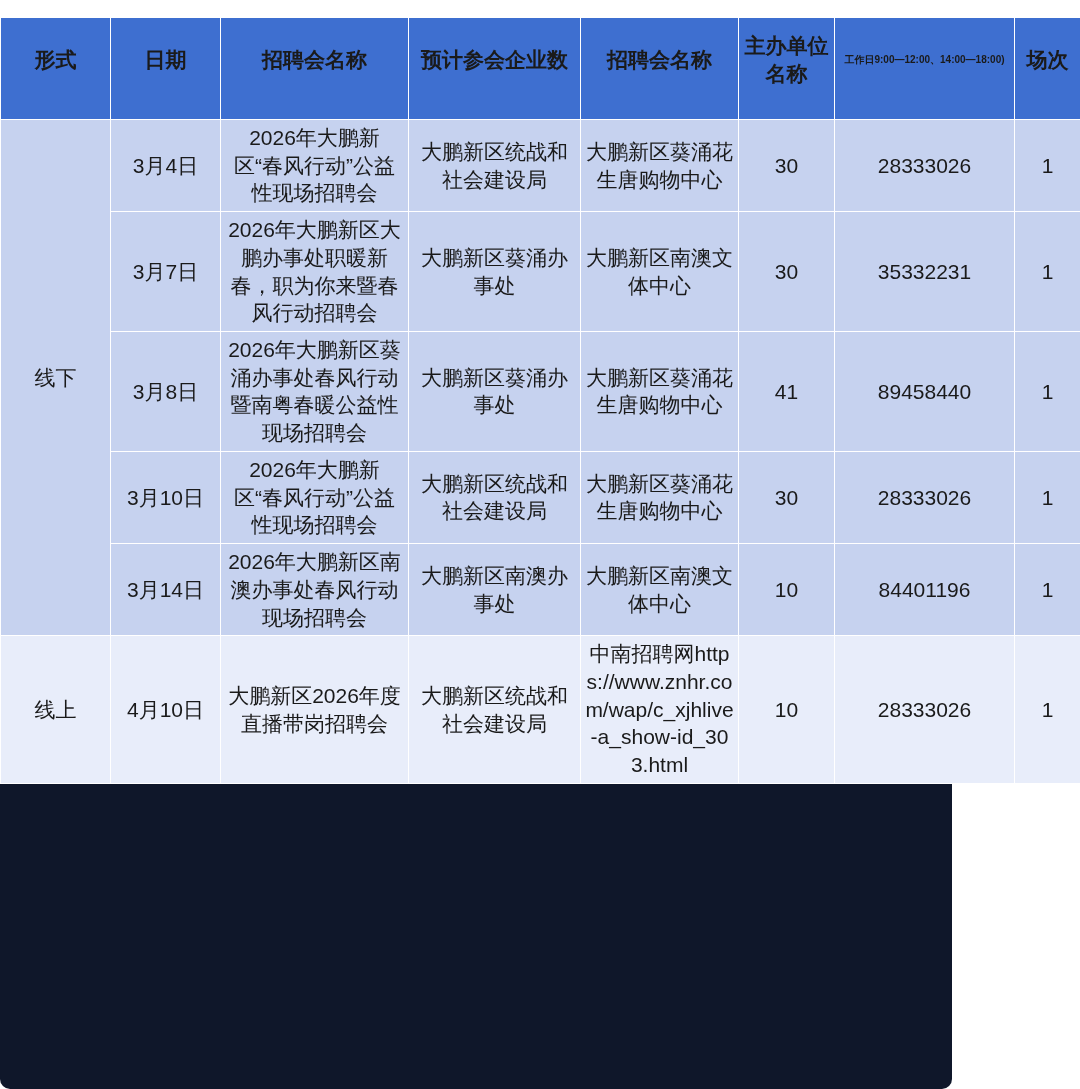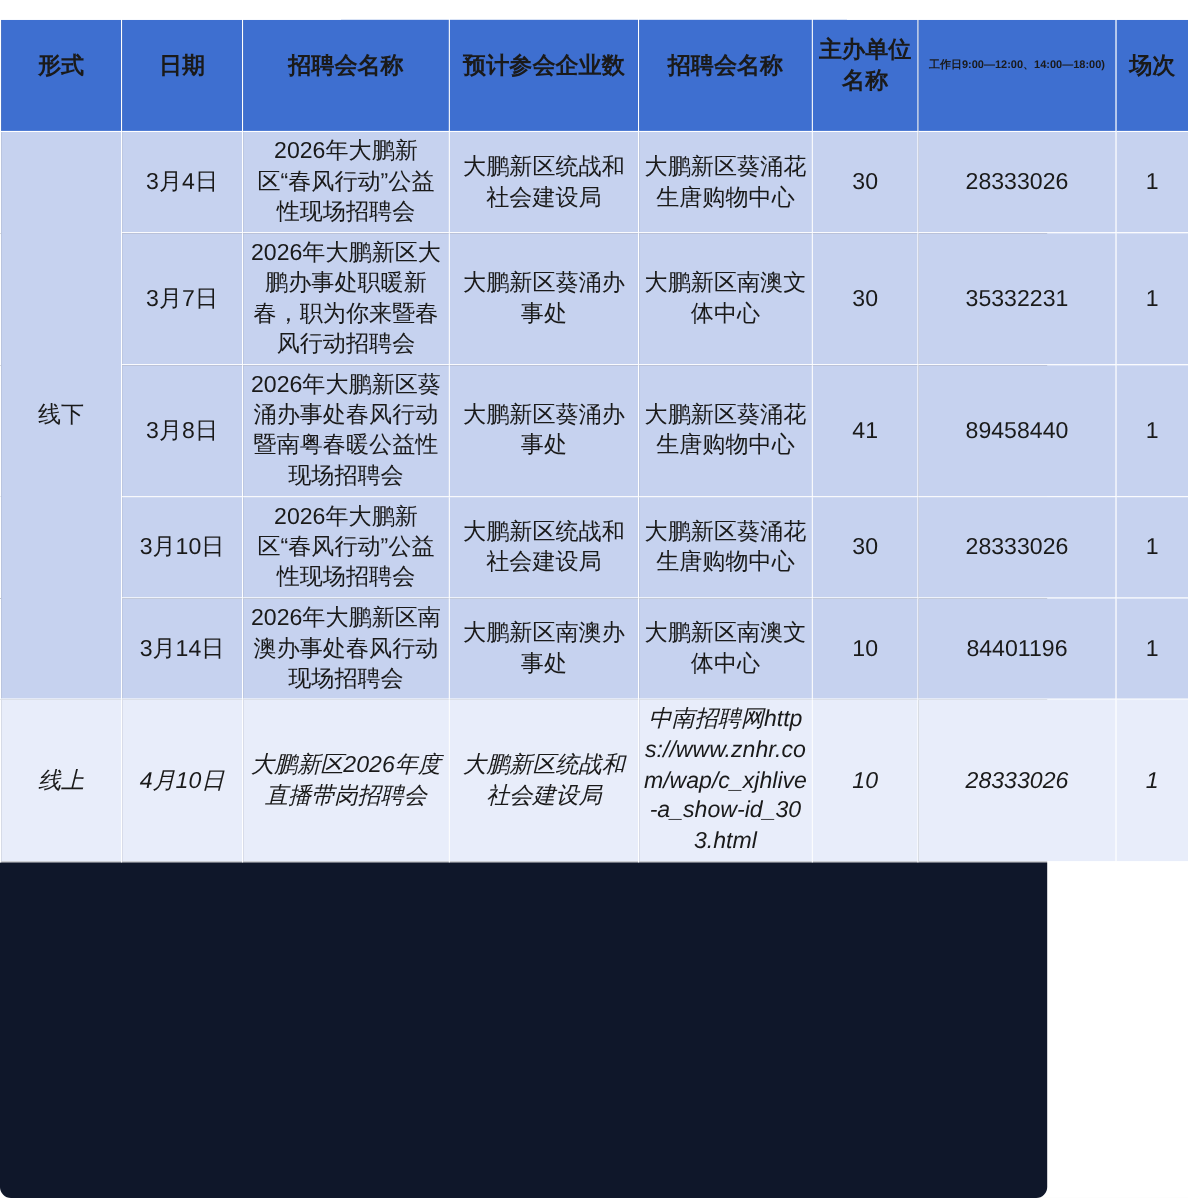--- a/index.html
+++ b/index.html
@@ -63,21 +63,20 @@
   thead th.small {
     font-size: 10px;
     font-weight: bold;
     line-height: 1.35;
   }
   tbody td {
     background: #c6d2ef;
   }
   tbody tr.online td {
     background: #e8edfa;
-    font-style: italic;
   }
   td.mode-cell {
     background: #c6d2ef;
   }
   tr.online td.mode-cell {
     background: #e8edfa;
   }
   .col-mode   { width: 110px; }
   .col-date   { width: 110px; }
   .col-name   { width: 188px; }

